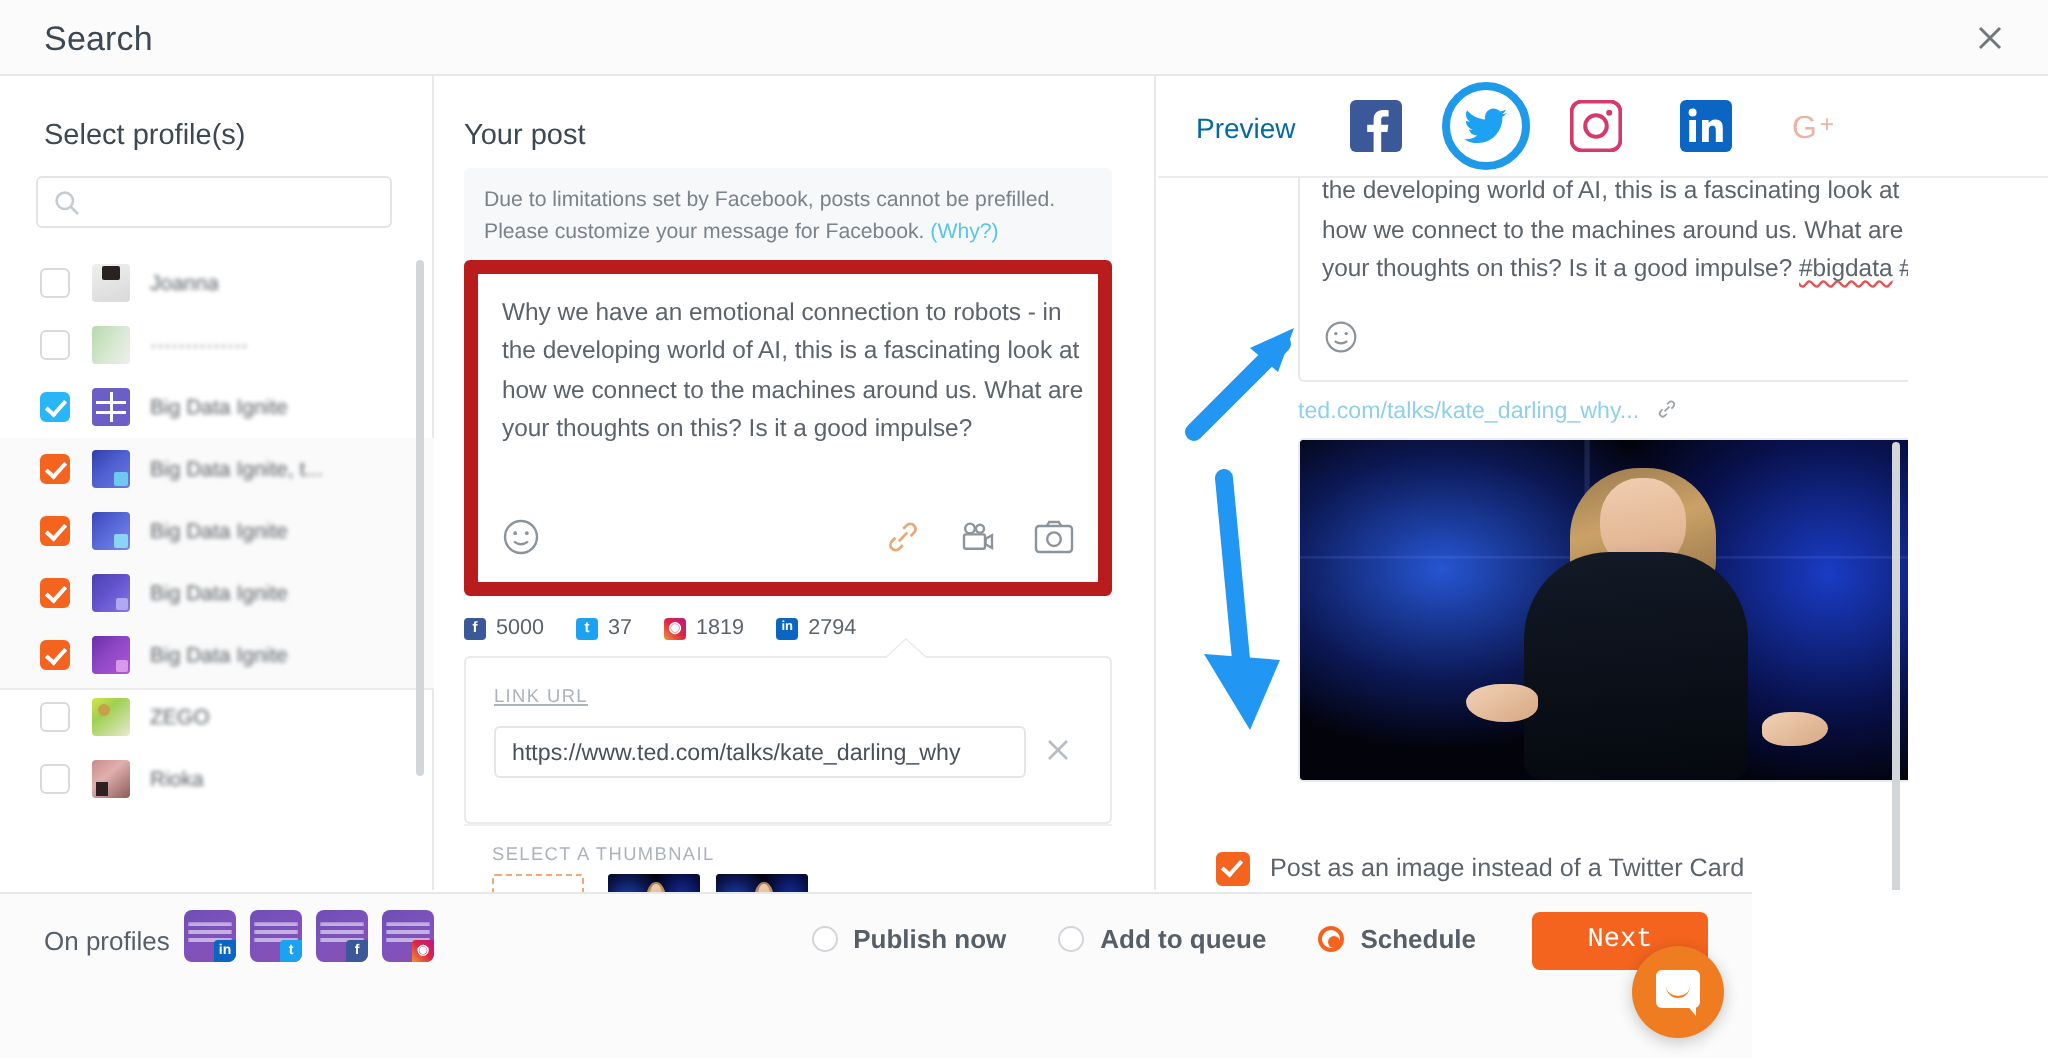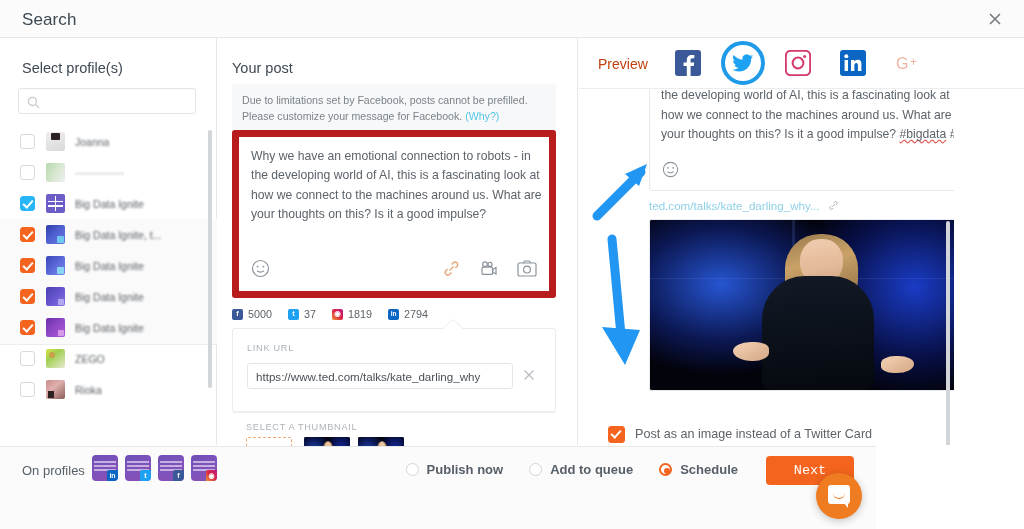--- a/index.html
+++ b/index.html
@@ -340,21 +340,21 @@
     position: absolute; right: 20%; top: 80%; width: 10%; height: 10%;
     background: linear-gradient(150deg,#f3d2b6,#d5a884);
     border-radius: 45% 50% 55% 40%;
   }
 
   
   .prev-head {
     position: absolute; left: 0; top: 0; width: 445px; height: 51px;
     border-bottom: 1px solid #ececec; background: #fff;
   }
-  .prev-title { position: absolute; left: 19px; top: 18px; font-size: 14px; color: #c2410c; }
+  .prev-title { position: absolute; left: 19px; top: 18px; font-size: 14px; color: #0369a1; }
   .soc-tab {
     position: absolute; top: 12px; width: 26px; height: 26px; cursor: pointer;
   }
   .soc-ring {
     position: absolute; left: -9px; top: -9px; width: 44px; height: 44px;
     border: 4px solid #1e9ae8; border-radius: 50%;
   }
   .soc-underline {
     position: absolute; left: -1px; top: 41px; width: 28px; height: 3px; background: #f4641e;
   }
@@ -544,21 +544,21 @@
         <span class="chip c-ig">◉</span>
         <span>1819</span>
       </div>
       <div class="ctr">
         <span class="chip c-li" style="font-size:6.5px">in</span>
         <span>2794</span>
       </div>
     </div>
 
     <div class="link-card">
-      <div class="lbl-small" style="left:14px; top:14px;">LINK URL</div>
+      <div class="lbl-small" style="left:14px; top:14px;text-decoration:underline;">LINK URL</div>
       <input class="url-input" type="text" value="https://www.ted.com/talks/kate_darling_why" style="">
       <span class="url-clear">
         <svg width="16" height="16" viewBox="0 0 16 16">
             <path d="M3.5 3.5 L12.5 12.5 M12.5 3.5 L3.5 12.5" stroke="#b7bdc3" stroke-width="1.3"></path>
           </svg>
       </span>
     </div>
 
     <div class="thumb-card">
       <div class="lbl-small" style="left:14px; top:9px;">SELECT A THUMBNAIL</div>

